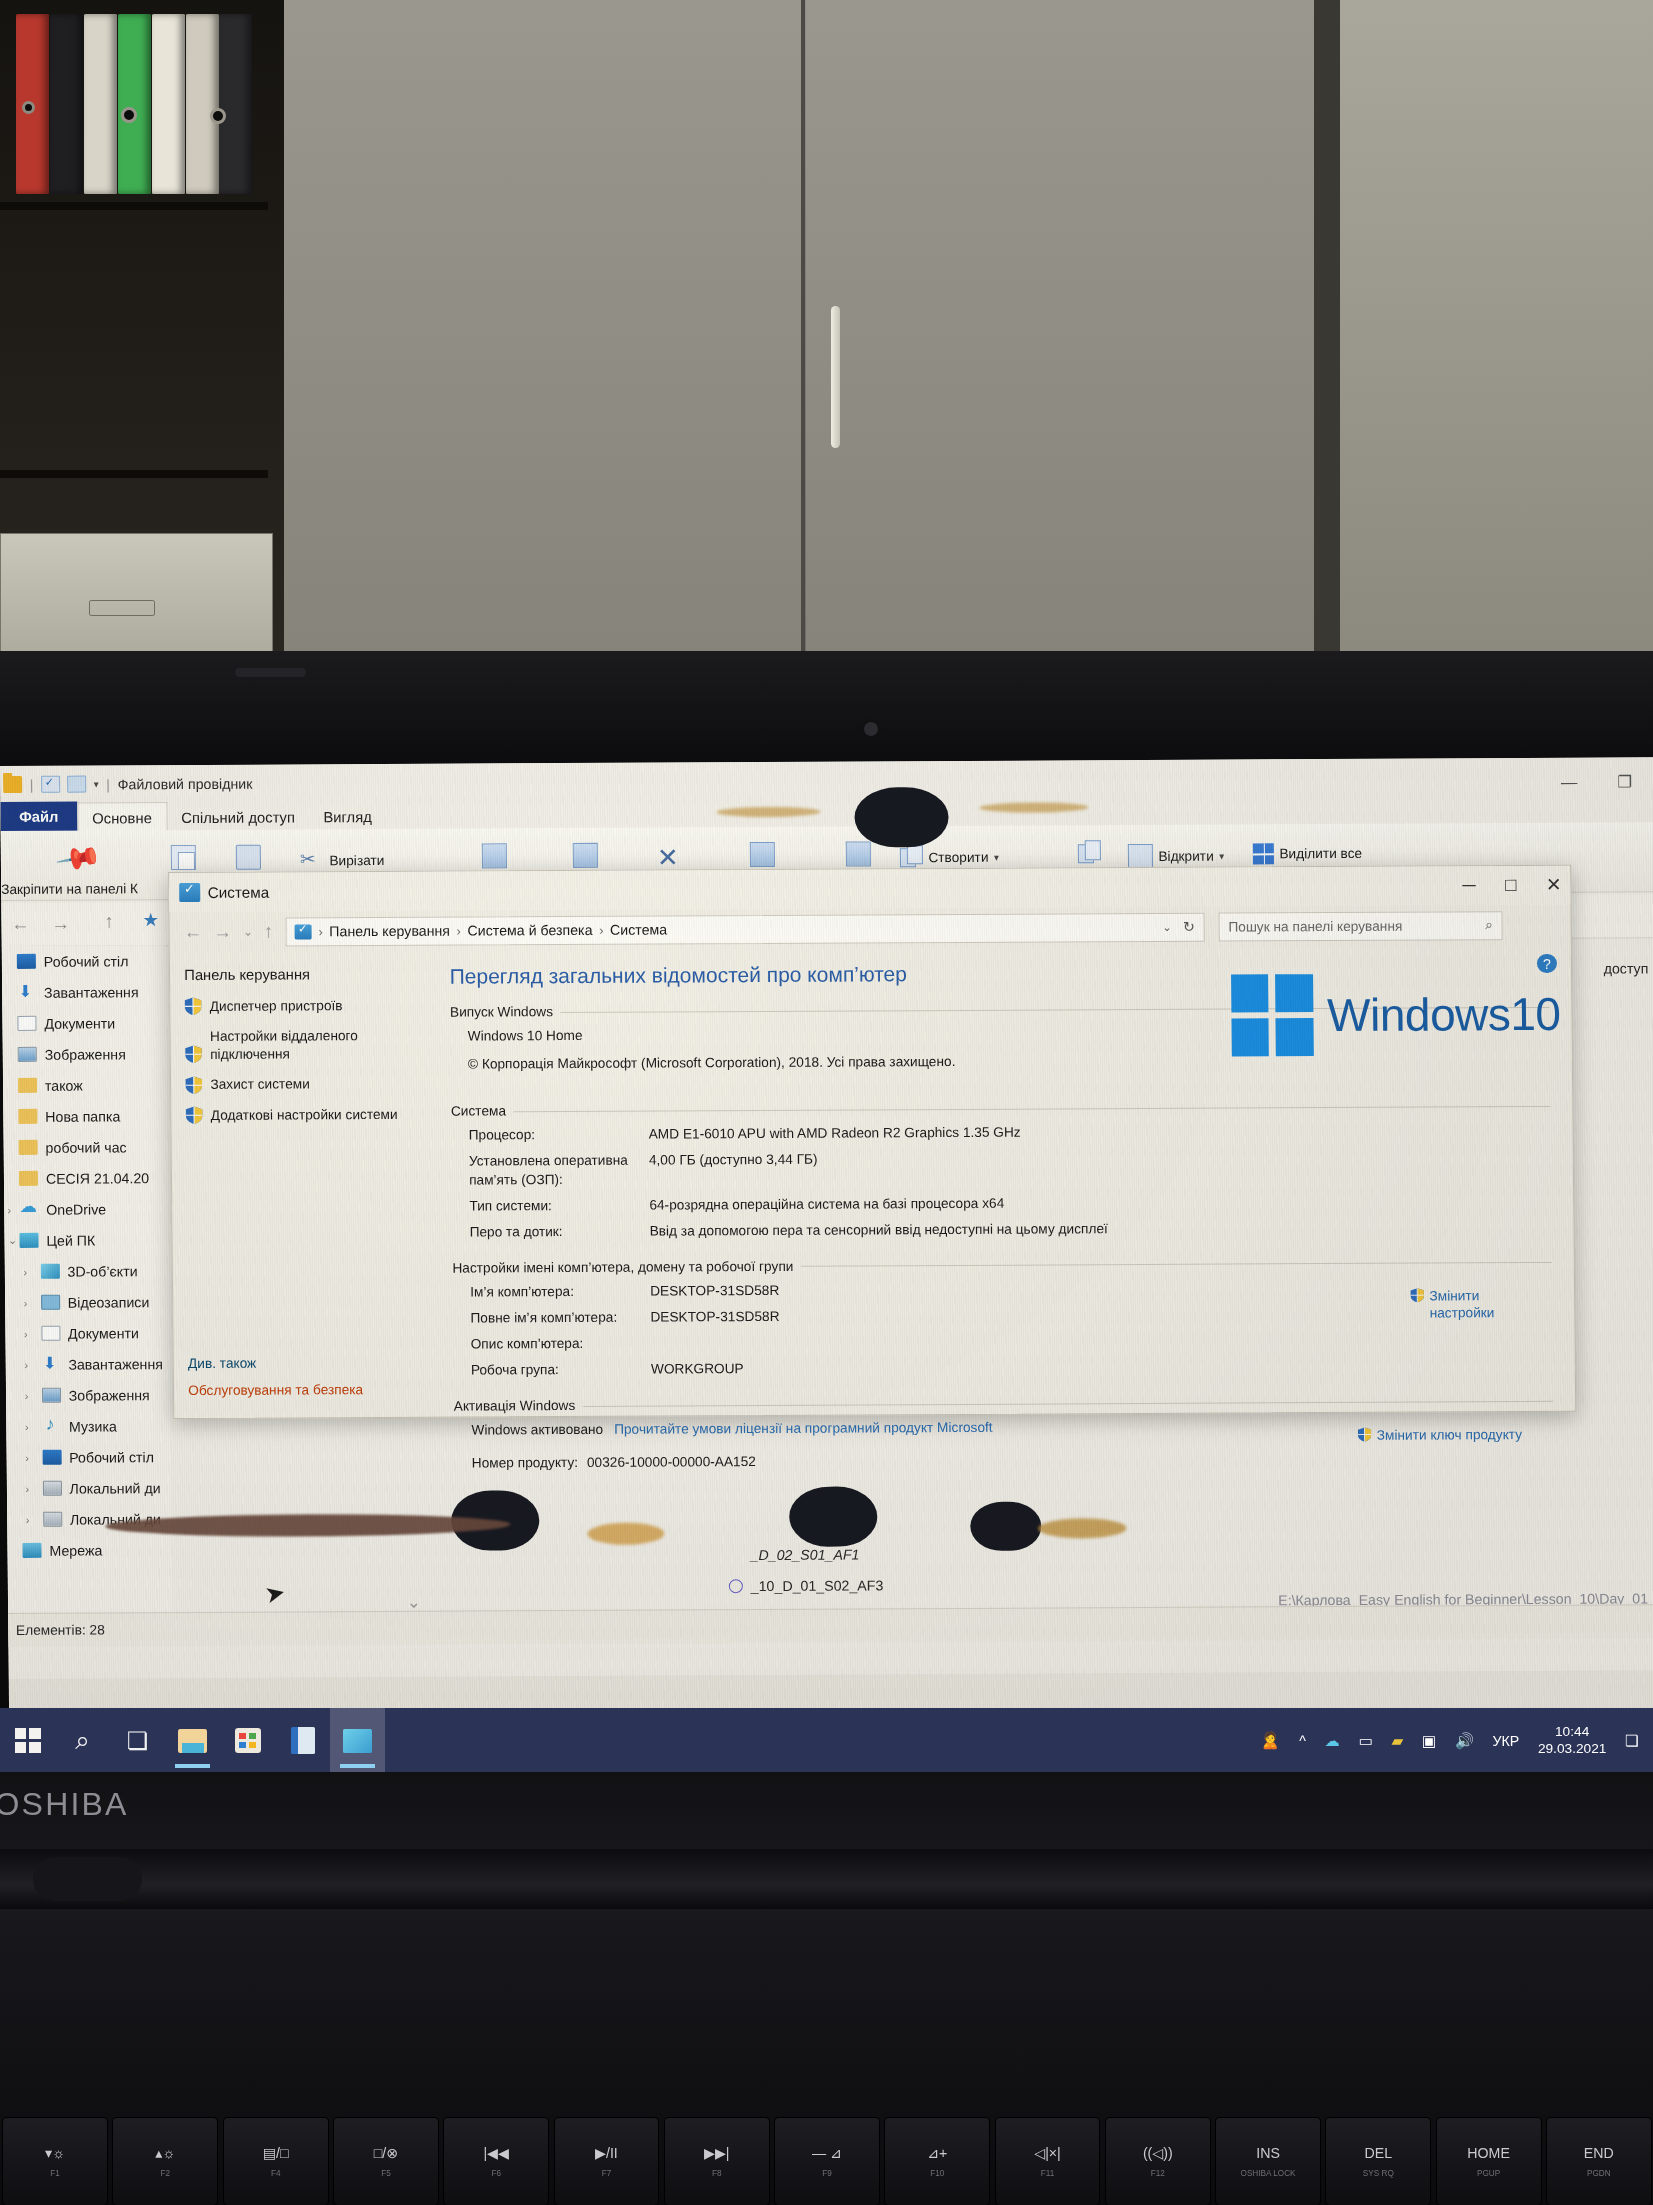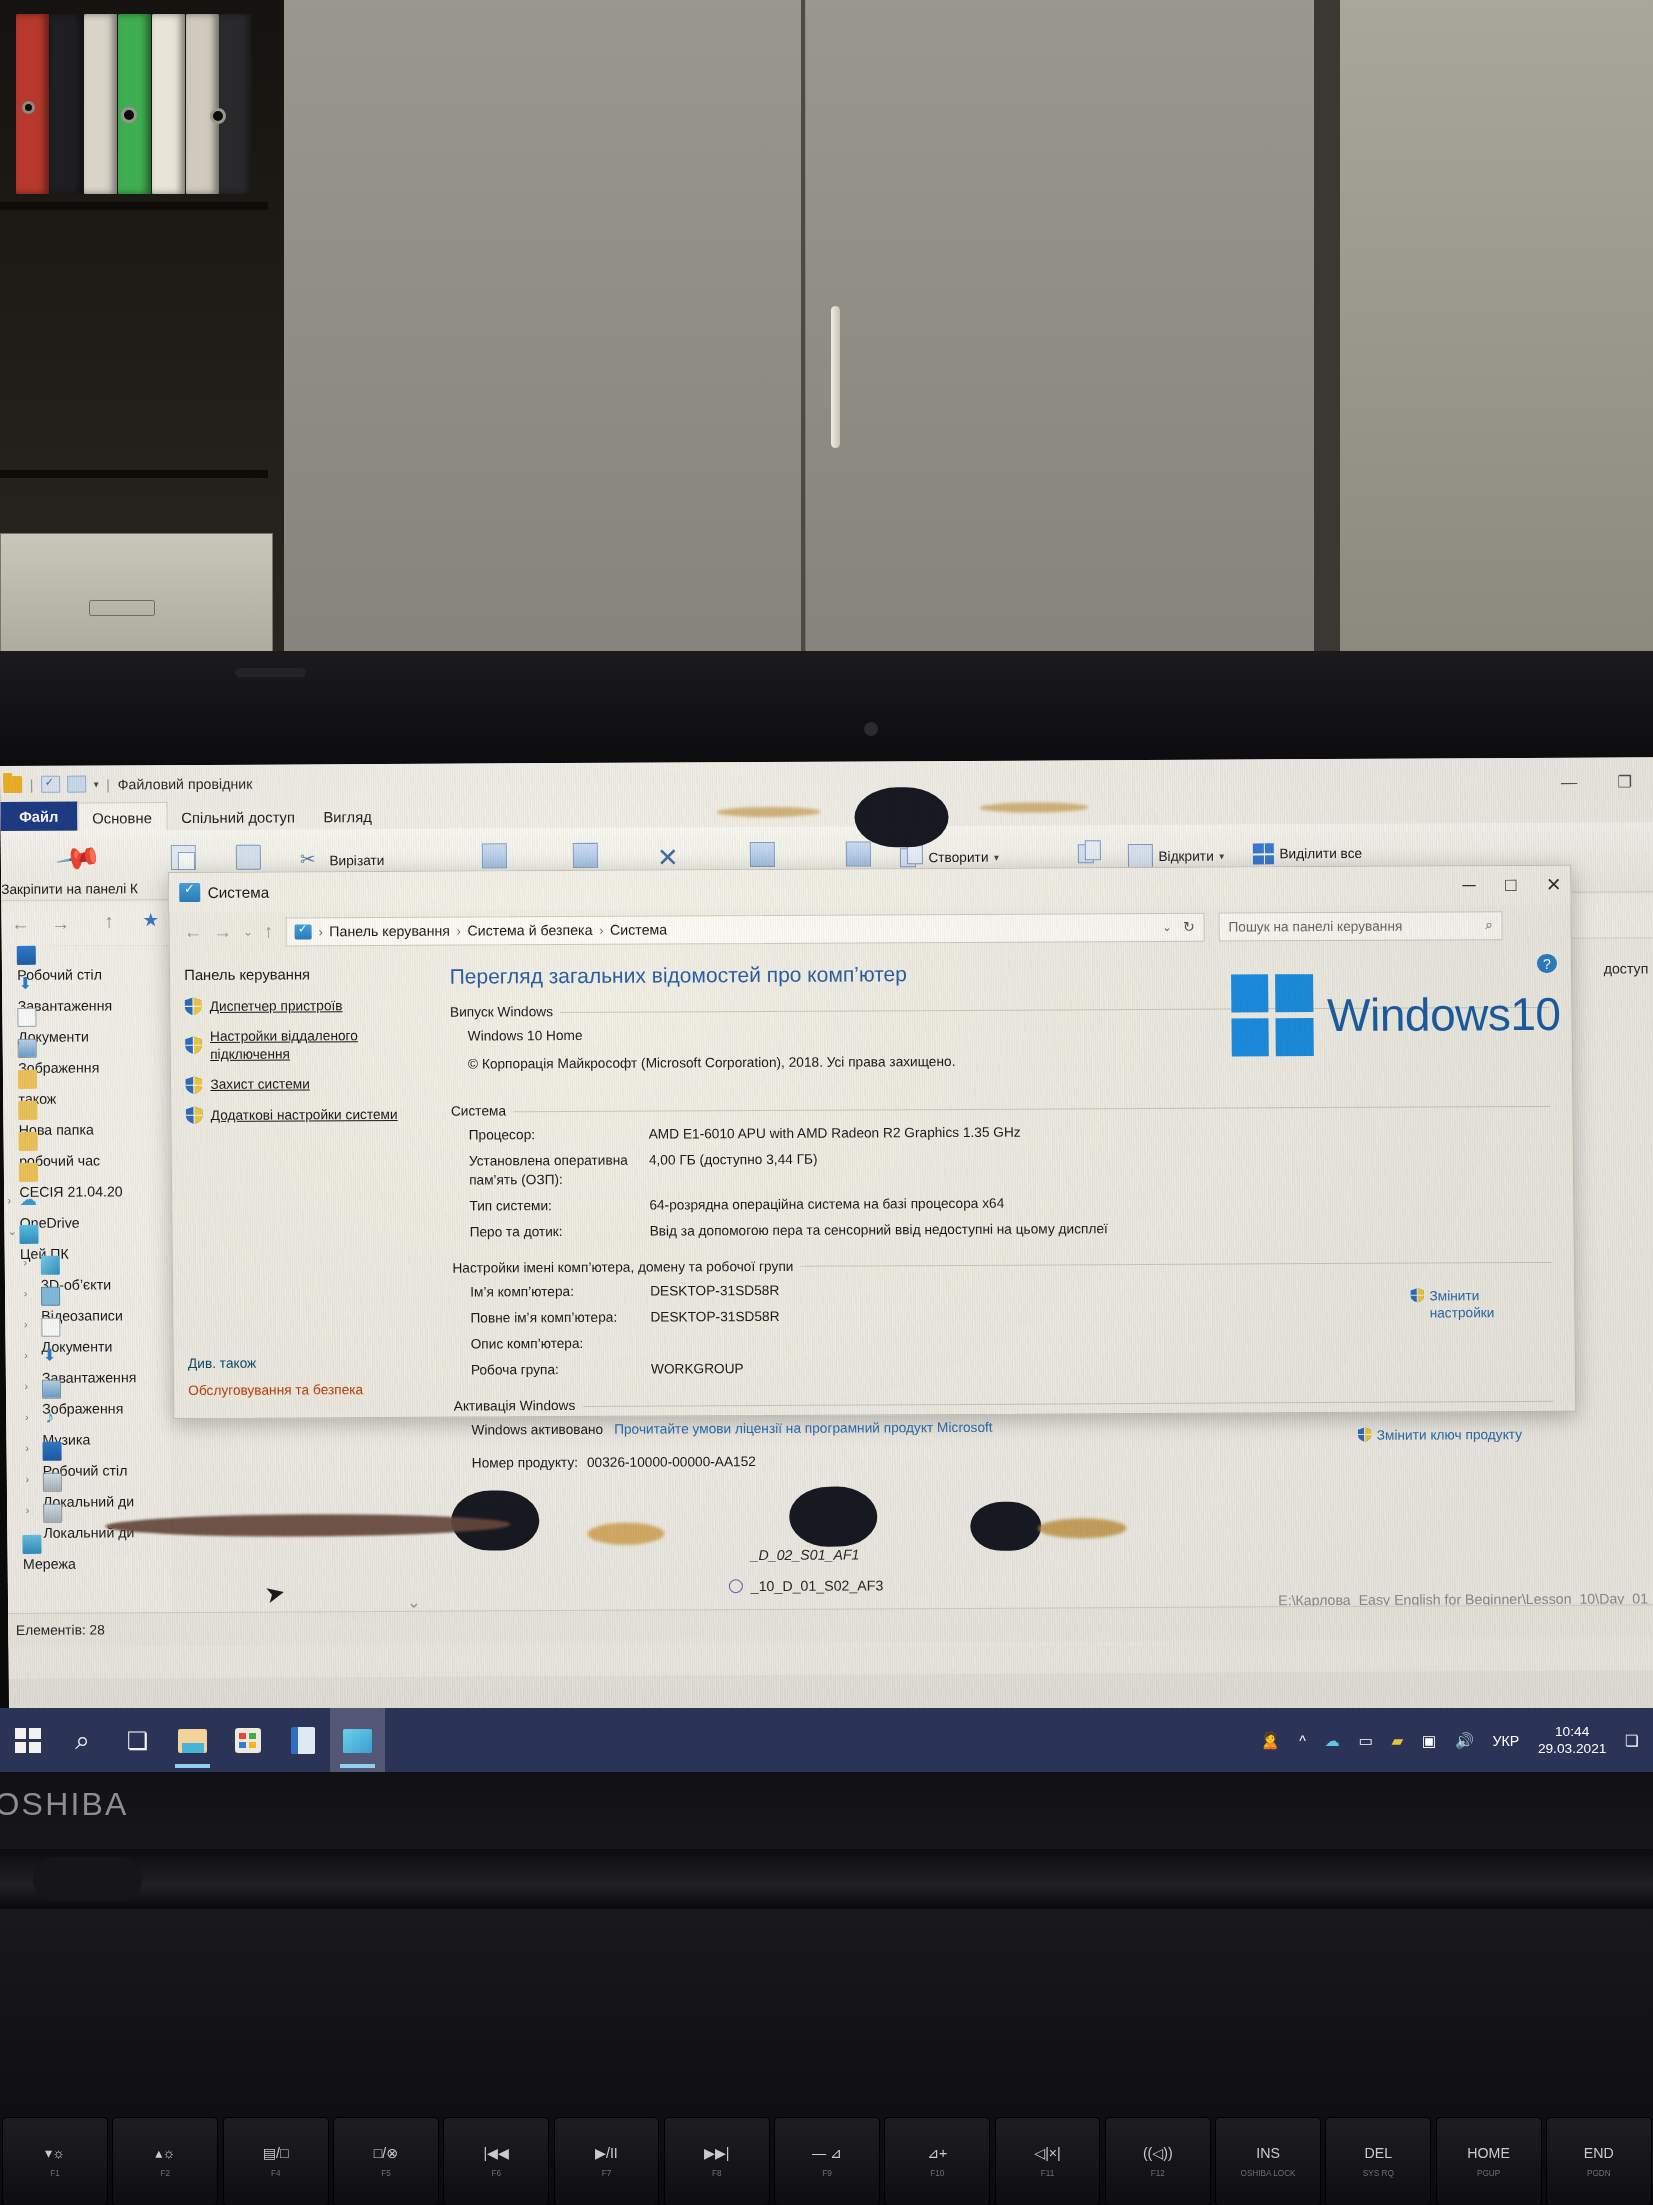--- a/index.html
+++ b/index.html
@@ -83,21 +83,21 @@
   .rb-caret { font-size:9.8px; color:#4a4a4a; }
   .pin-ico { position:absolute; left:60px; top:11px; font-size:29.5px; color:#6f93c4; transform:rotate(35deg);}
   .pin-label { position:absolute; left:0px; top:50px; font-size:13.7px; color:#1c1c1c; line-height:1.25; }
 
   .nav-row { position:absolute; left:0; top:137px; height:44px; width:1654px;
              background:#f7f5ee; border-bottom:0.5px solid #dedad0; }
   .nav-btn { position:absolute; font-size:18.6px; color:#8d8d8d; }
 
   .sidebar { position:absolute; left:0; top:180px; width:164px; bottom:66px;
              background:#f6f4ed; font-size:14.2px; color:#1b1b1b; }
-  .sb-item { display:flex; align-items:flex-start; gap:2px; height:31px; padding-left:15.3px;flex-direction:column; }
+  .sb-item { display:flex; align-items:center; gap:8px; height:31px; padding-left:15.3px; }
   .sb-item .chev { position:absolute; left:3.3px; font-size:11px; color:#7a7a7a; }
   .sb-ico { width:18.6px; height:15.3px; flex:0 0 18.6px; border-radius:1.1px; position:relative; }
   .i-desk { background:linear-gradient(180deg,#2f7fd1,#1e5fa8); }
   .i-down { background:transparent; }
   .i-down::after{content:"⬇";color:#2f7fd1;font-size:16.4px;position:absolute;left:1.1px;top:-2.7px;}
   .i-doc { background:#fff; border:1.1px solid #9aa8b5; }
   .i-img { background:linear-gradient(180deg,#bcd7ef,#6fa2cf); border:1.1px solid #8a9aa8;}
   .i-fold { background:#f2c75c; border-radius:1.1px; }
   .i-cloud::after{content:"☁";color:#3aa0dd;font-size:17.5px;position:absolute;left:0;top:-5.5px;}
   .i-pc { background:linear-gradient(180deg,#5fc4e8,#2f93c4); }
@@ -142,21 +142,21 @@
   .crumb-sep { color:#6b6b6b; font-size:13px; }
   .addr-caret { position:absolute; right:32px; font-size:11px; color:#555; }
   .addr-refresh { position:absolute; right:8.8px; font-size:14.2px; color:#555; }
   .srchbox { position:absolute; left:1049px; top:5.5px; width:284px; height:29.5px;
              background:#fdfcf8; border:0.5px solid #cfcbc0; display:flex; align-items:center;
              justify-content:space-between; padding:0 8.8px; font-size:13.7px; color:#6a6a6a; }
 
   .sw-body { position:absolute; left:0; top:80px; right:0; bottom:0; display:flex; }
   .cp-left { width:273px; padding:14.2px 0 0 14.2px; font-size:13.7px; color:#1b1b1b; }
   .cp-head { font-size:14.8px; margin-bottom:14.2px; }
-  .cp-link { display:flex; align-items:center; gap:7.7px; margin-bottom:12px; line-height:1.3;text-decoration:underline; }
+  .cp-link { display:flex; align-items:flex-end; gap:7.7px; margin-bottom:12px; line-height:1.3; }
   .shield { width:17.5px; height:18.6px; flex:0 0 17.5px; position:relative; }
   .shield svg{display:block;}
   .cp-seealso { position:absolute; left:14.2px; bottom:47px; font-size:13.7px; color:#0c4a6e; }
   .cp-seealso-link { position:absolute; left:14.2px; bottom:19.7px; font-size:13.7px; color:#c2410c; }
 
   .cp-main { flex:1; padding:13px 22px 0 6.6px; position:relative; }
   .cp-title { font-size:21px; color:#2b5ea8; margin-bottom:16.4px; }
   .grp { margin-bottom:8.8px; }
   .grp-head { font-size:13.7px; color:#1b1b1b; display:flex; align-items:center; gap:7.7px; white-space:nowrap; }
   .grp-head .rule { flex:1; height:0.5px; background:#cfcbc0; }

